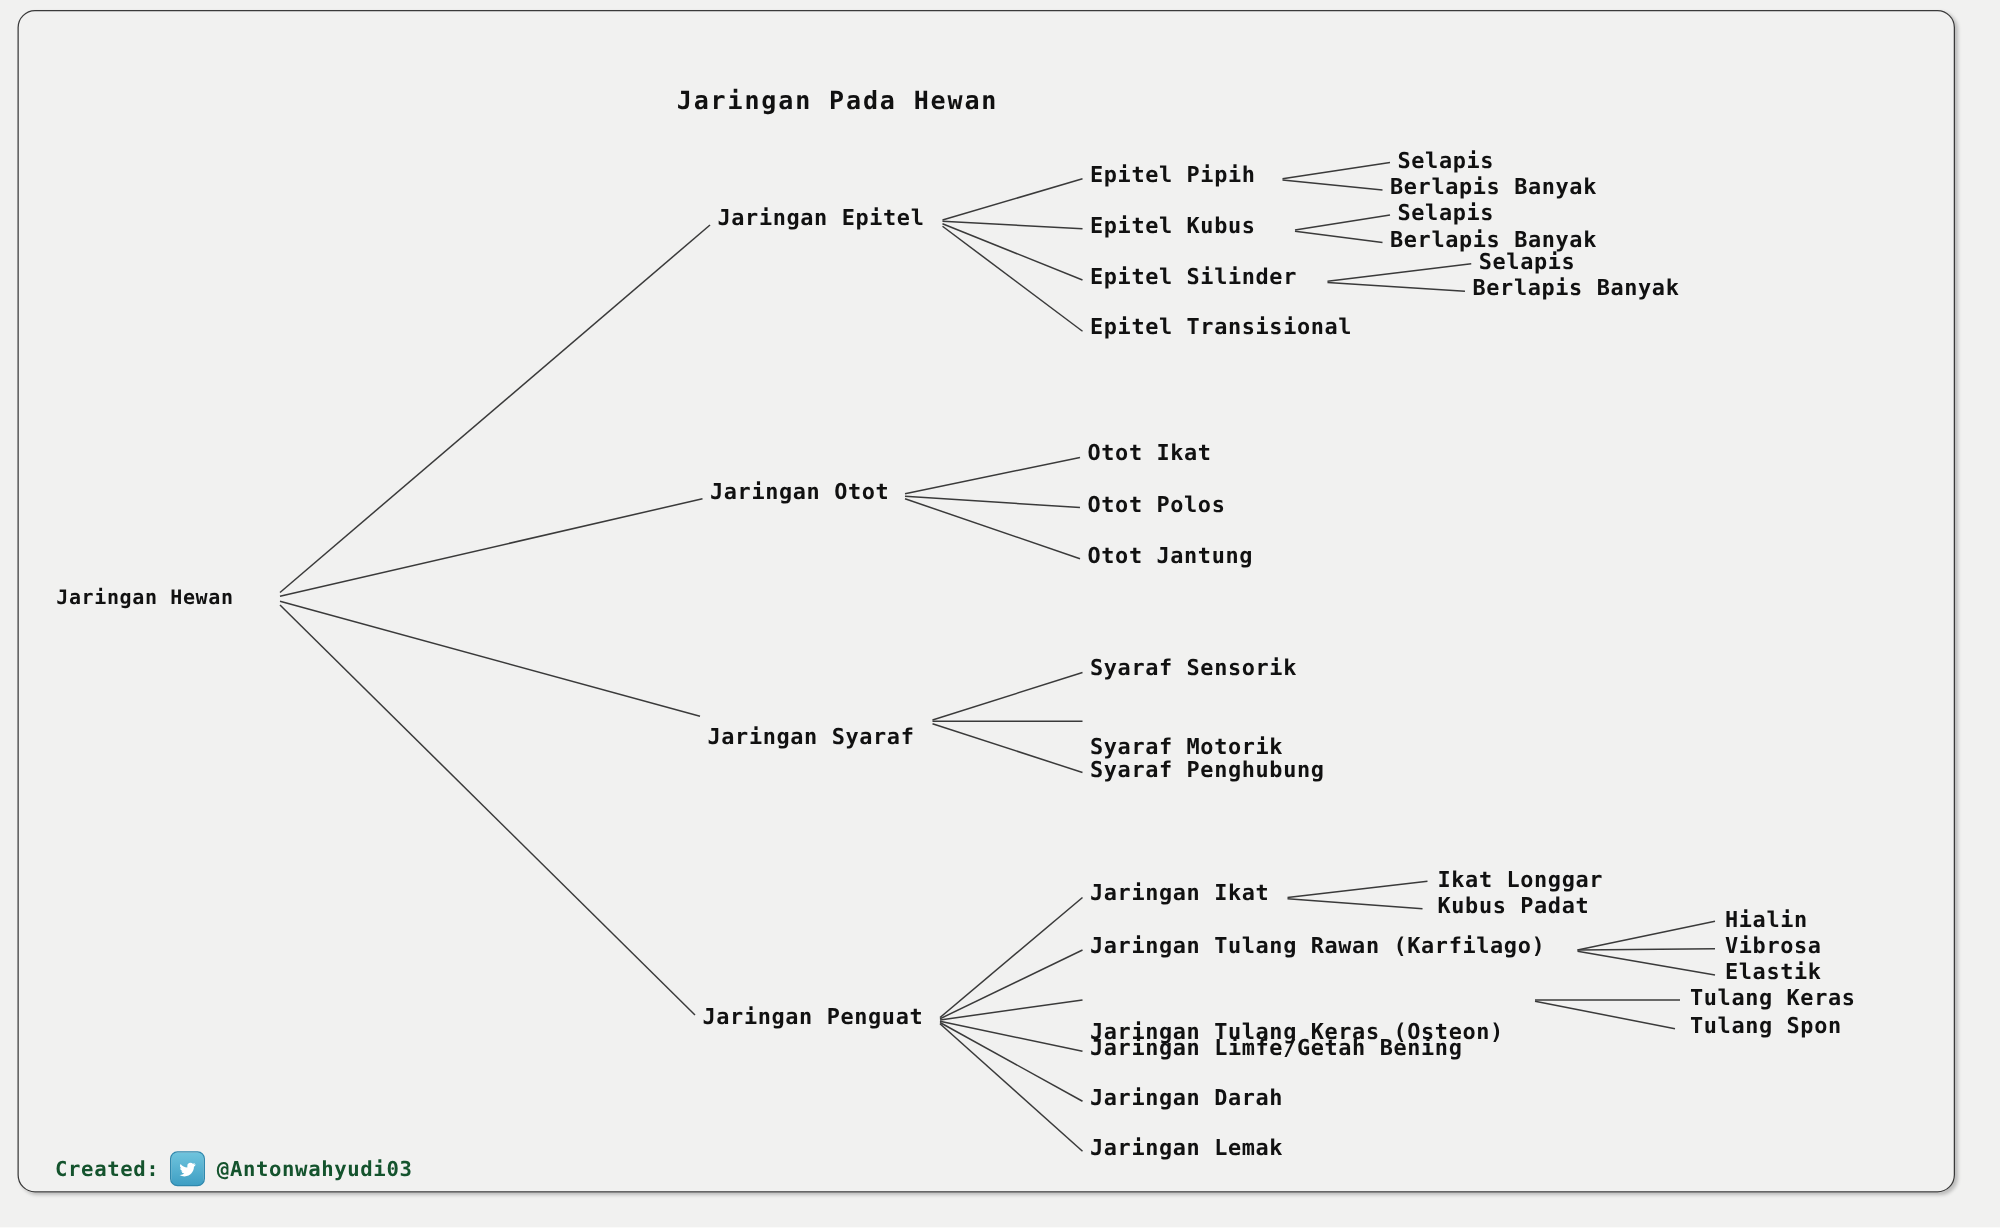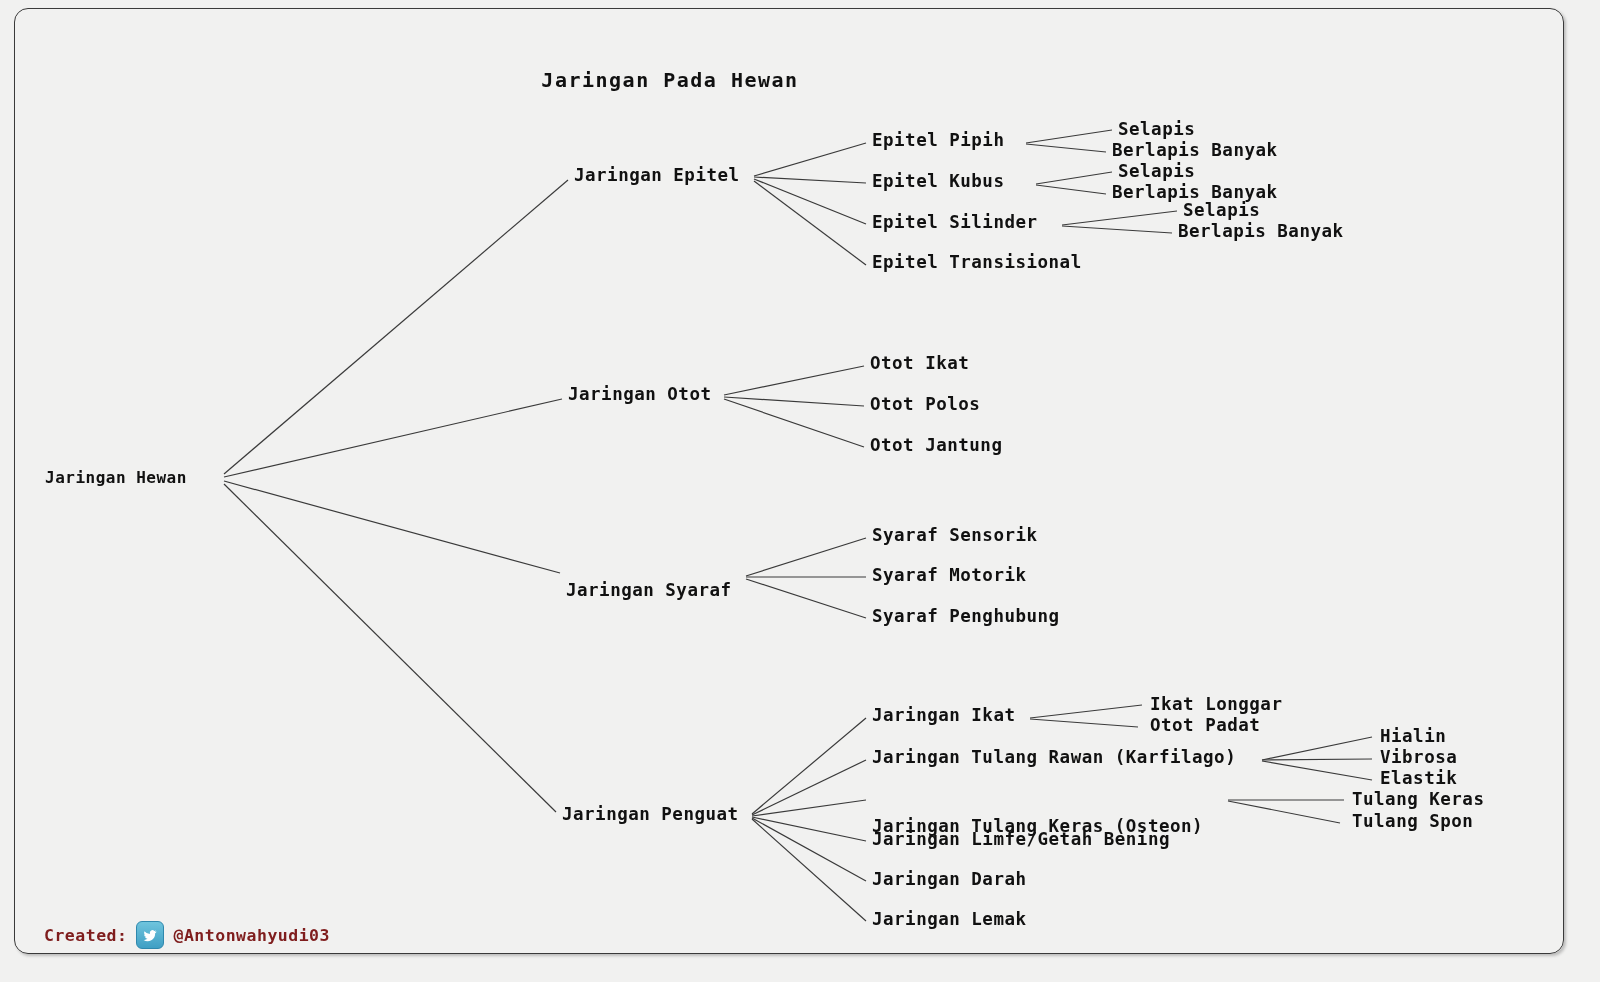--- a/index.html
+++ b/index.html
@@ -61,21 +61,21 @@
   #credit {
     position: absolute;
     left: 44px;
     top: 921px;
     display: flex;
     align-items: center;
     gap: 9px;
     font-size: 16.5px;
     font-weight: bold;
     letter-spacing: 0.5px;
-    color: #7f1d1d;
+    color: #14532d;
   }
   #credit .twitter-badge {
     width: 26px;
     height: 26px;
     border-radius: 6px;
     background: linear-gradient(180deg, #6fc4dd 0%, #3f9fc4 100%);
     border: 1px solid #2f88ad;
     display: flex;
     align-items: center;
     justify-content: center;
@@ -141,26 +141,26 @@
       <div class="node" style="left: 872px; top: 223px;">Epitel Silinder</div>
       <div class="node" style="left: 1183px; top: 211px;">Selapis</div>
       <div class="node" style="left: 1178px; top: 232px;">Berlapis Banyak</div>
       <div class="node" style="left: 872px; top: 263px;">Epitel Transisional</div>
       <div class="node" style="left: 568px; top: 395px;">Jaringan Otot</div>
       <div class="node" style="left: 870px; top: 364px;">Otot Ikat</div>
       <div class="node" style="left: 870px; top: 405px;">Otot Polos</div>
       <div class="node" style="left: 870px; top: 446px;">Otot Jantung</div>
       <div class="node" style="left: 566px; top: 576px; margin-top: 15px;">Jaringan Syaraf</div>
       <div class="node" style="left: 872px; top: 536px;">Syaraf Sensorik</div>
-      <div class="node" style="left: 872px; top: 576px;">Syaraf Motorik</div>
+      <div class="node" style="left: 872px; top: 599px;">Syaraf Motorik</div>
       <div class="node" style="left: 872px; top: 617px;">Syaraf Penghubung</div>
       <div class="node" style="left: 562px; top: 815px;">Jaringan Penguat</div>
       <div class="node" style="left: 872px; top: 716px;">Jaringan Ikat</div>
       <div class="node" style="left: 1150px; top: 705px;">Ikat Longgar</div>
-      <div class="node" style="left: 1150px; top: 726px;">Otot Padat</div>
+      <div class="node" style="left: 1150px; top: 726px;">Kubus Padat</div>
       <div class="node" style="left: 872px; top: 758px;">Jaringan Tulang Rawan (Karfilago)</div>
       <div class="node" style="left: 1380px; top: 737px;">Hialin</div>
       <div class="node" style="left: 1380px; top: 758px;">Vibrosa</div>
       <div class="node" style="left: 1380px; top: 779px;">Elastik</div>
       <div class="node" style="left: 872px; top: 799px; margin-top: 28px;">Jaringan Tulang Keras (Osteon)</div>
       <div class="node" style="left: 1352px; top: 800px;">Tulang Keras</div>
       <div class="node" style="left: 1352px; top: 822px;">Tulang Spon</div>
       <div class="node" style="left: 872px; top: 840px;">Jaringan Limfe/Getah Bening</div>
       <div class="node" style="left: 872px; top: 880px;">Jaringan Darah</div>
       <div class="node" style="left: 872px; top: 920px;">Jaringan Lemak</div>

